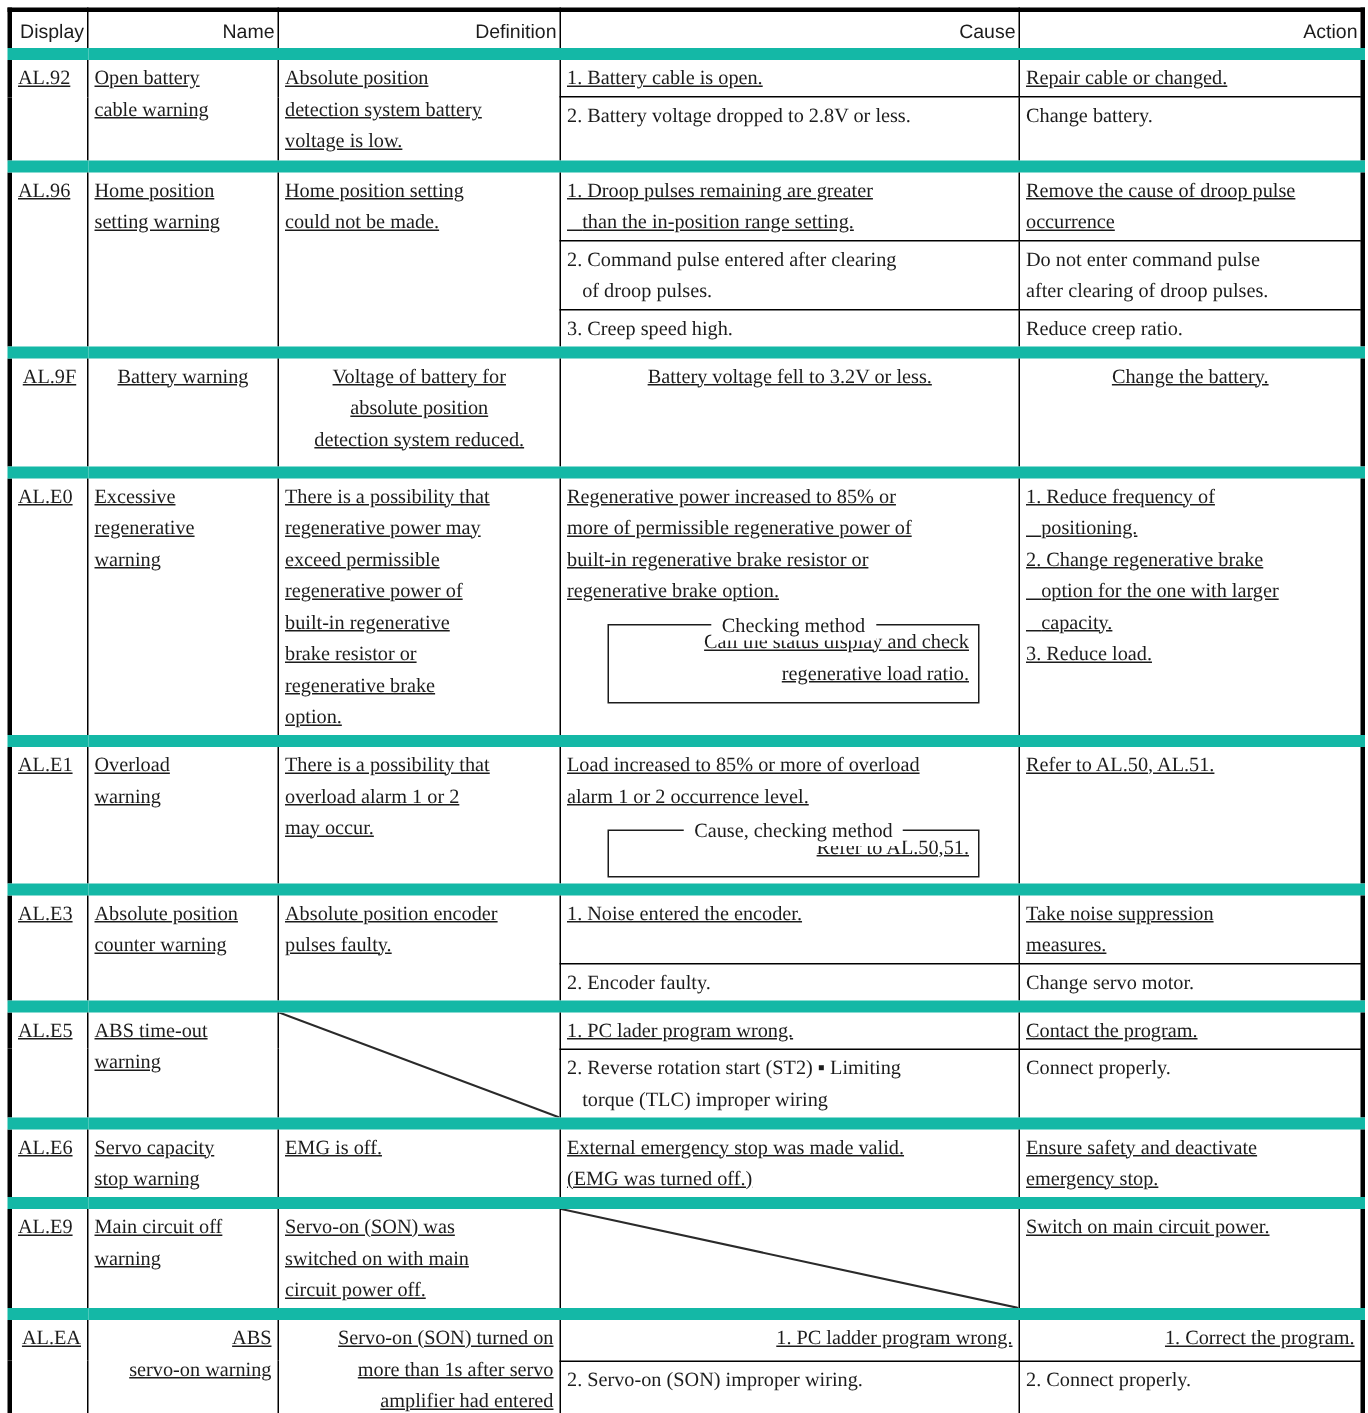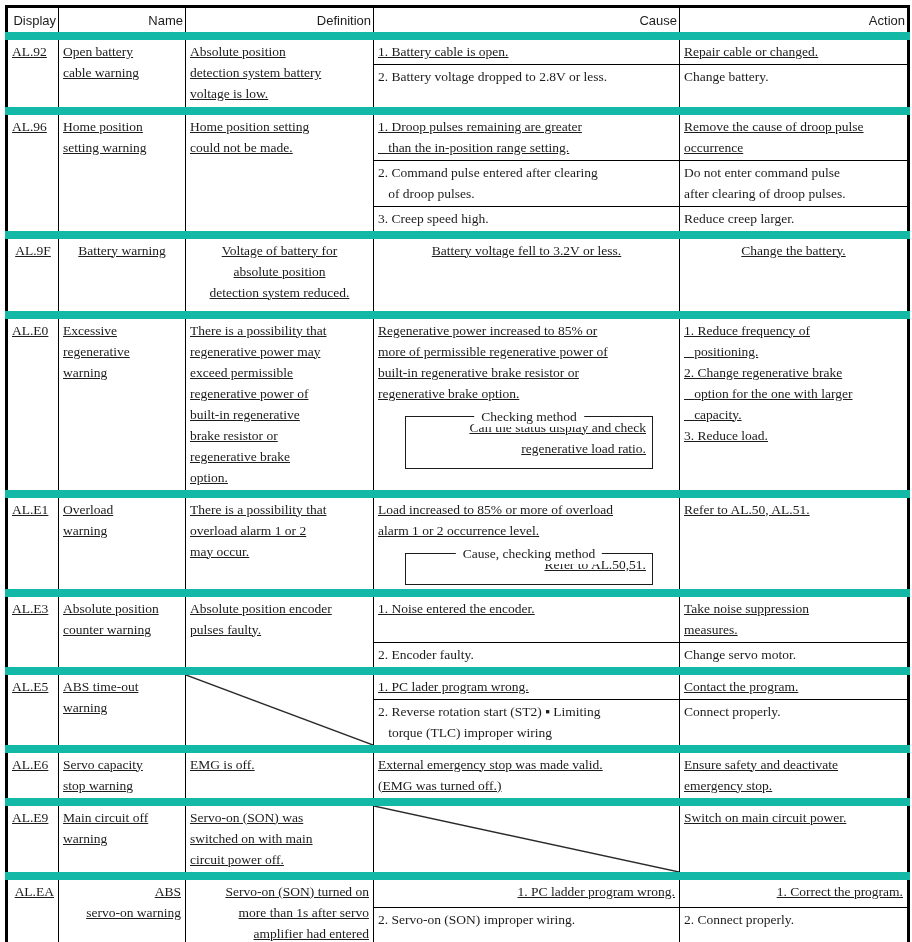--- a/index.html
+++ b/index.html
@@ -109,21 +109,21 @@
 occurrence</td>
         </tr>
         <tr style="height: 46px;">
           <td>2. Command pulse entered after clearing
    of droop pulses.</td>
           <td>Do not enter command pulse
 after clearing of droop pulses.</td>
         </tr>
         <tr style="height: 24px;">
           <td>3. Creep speed high.</td>
-          <td>Reduce creep larger.</td>
+          <td>Reduce creep ratio.</td>
         </tr>
         <tr style="height: 80px; text-align: center;">
           <td rowspan="1" class="rs">AL.9F</td>
           <td rowspan="1" class="rs">Battery warning</td>
           <td rowspan="1" class="rs">Voltage of battery for
 absolute position
 detection system reduced.</td>
           <td class="rs">Battery voltage fell to 3.2V or less.</td>
           <td class="rs">Change the battery.</td>
         </tr>

